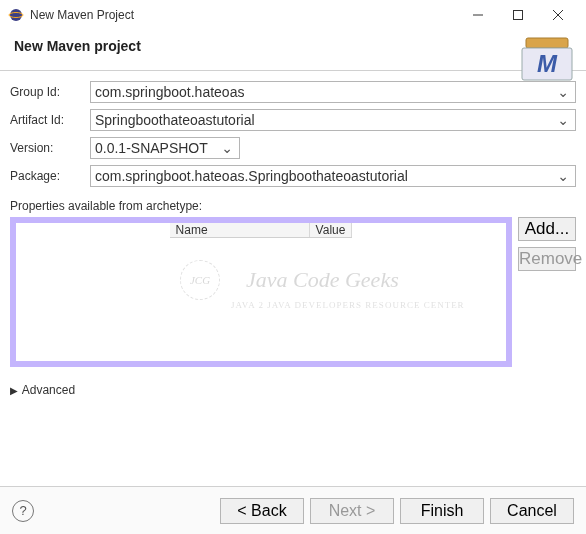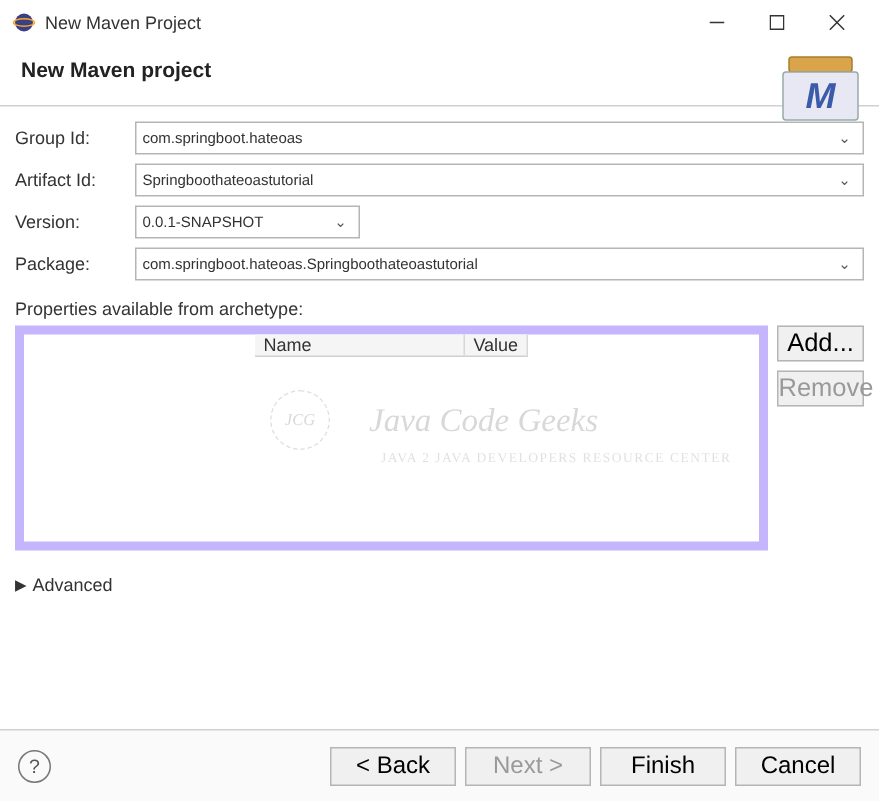--- a/index.html
+++ b/index.html
@@ -13,21 +13,21 @@
     .winbtn svg { width: 10px; height: 10px; }
 
     .header-panel { padding: 8px 14px 16px 14px; background: #fff; border-bottom: 1px solid #d0d0d0; position: relative; }
     .header-panel .page-title { font-size: 14px; font-weight: bold; color: #222; }
     .header-panel .big-icon { position: absolute; right: 10px; top: 4px; width: 58px; height: 50px; }
 
     .form-area { padding: 10px 10px 0 10px; }
     .form-row { display: flex; align-items: center; margin-bottom: 6px; }
     .form-row .lbl { width: 80px; color: #333; font-size: 12px; }
     .form-row .field { flex: 1; }
-    .combo { width: 100%; border: 1px solid #b5b5b5; height: 22px; display: flex; align-items: center; padding: 0 4px; position: relative; background: #fff; font-size: 10px; }
+    .combo { width: 100%; border: 1px solid #b5b5b5; height: 22px; display: flex; align-items: center; padding: 0 4px; position: relative; background: #fff; font-size: 14px; }
     .combo .val { flex: 1; }
     .combo .chev { width: 16px; text-align: center; color: #555; }
     .combo.narrow { width: 150px; flex: none; }
 
     .props-label { padding: 6px 10px 4px 10px; font-size: 12px; }
     .props-panel { display: flex; padding: 0 10px; }
     .table-wrap { flex: 1; border: 6px solid #c4b5fd; background: #fff; height: 150px; display: flex; flex-direction: column; align-items: center; }
     .thead { display: flex; background: #f5f5f5; border-bottom: 1px solid #d0d0d0; height: 22px; align-items: center; }
     .thead .th { padding: 0 6px; font-size: 12px; border-right: 1px solid #d8d8d8; height: 100%; display: flex; align-items: center; }
     .tbody { flex: 1; }
@@ -42,21 +42,21 @@
     .bottom-bar { position: absolute; bottom: 0; left: 0; right: 0; height: 48px; border-top: 1px solid #d0d0d0; display: flex; align-items: center; padding: 0 12px; background: #fafafa; }
     .help-icon { width: 22px; height: 22px; border: 1.5px solid #777; border-radius: 50%; display: flex; align-items: center; justify-content: center; color: #555; font-size: 13px; }
     .btn-row { margin-left: auto; display: flex; gap: 6px; }
     .btn-row button { width: 84px; height: 26px; font-size: 16px; border: 1px solid #b5b5b5; background: #f0f0f0; cursor: default; }
     .btn-row button:disabled { color: #999; }
 
     .watermark { position: absolute; left: 180px; top: 260px; opacity: 0.25; pointer-events: none; font-family: Georgia, serif; }
     .watermark .jcg { display: flex; align-items: center; gap: 8px; }
     .watermark .circ { width: 40px; height: 40px; border: 1.5px dashed #888; border-radius: 50%; display: flex; align-items: center; justify-content: center; font-size: 11px; color: #666; font-style: italic; }
     .watermark .txt1 { font-size: 22px; color: #666; font-style: italic; margin-left: 18px; }
-    .watermark .txt2 { font-size: 9px; color: #888; letter-spacing: 1px; margin-left: 74px; }
+    .watermark .txt2 { font-size: 9px; color: #888; letter-spacing: 1px; margin-left: 51px; }
   </style>
 </head>
 <body>
 
 <div class="titlebar">
   <span class="app-icon">
     <svg viewBox="0 0 16 16">
         <circle cx="8" cy="8" r="6" fill="#3b3f85"></circle>
         <ellipse cx="8" cy="8" rx="7" ry="2.5" fill="none" stroke="#f7a823" stroke-width="1"></ellipse>
       </svg>

